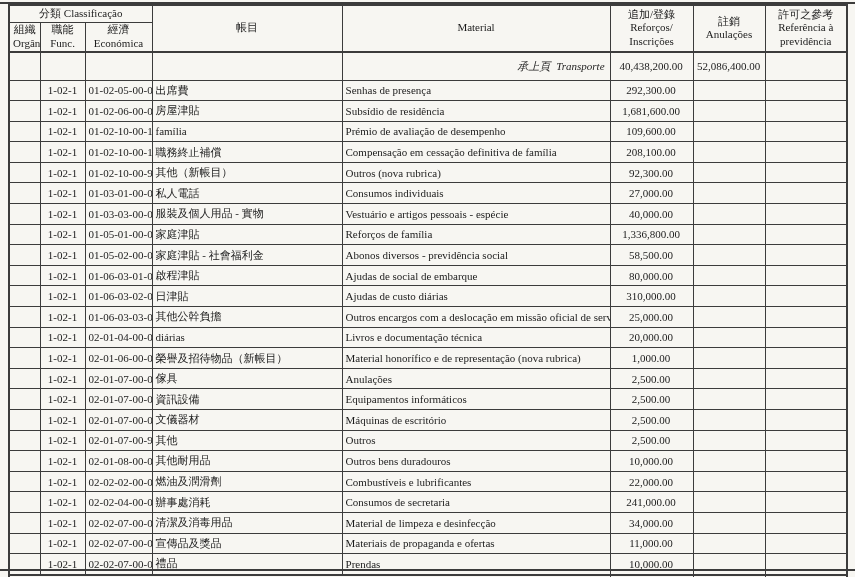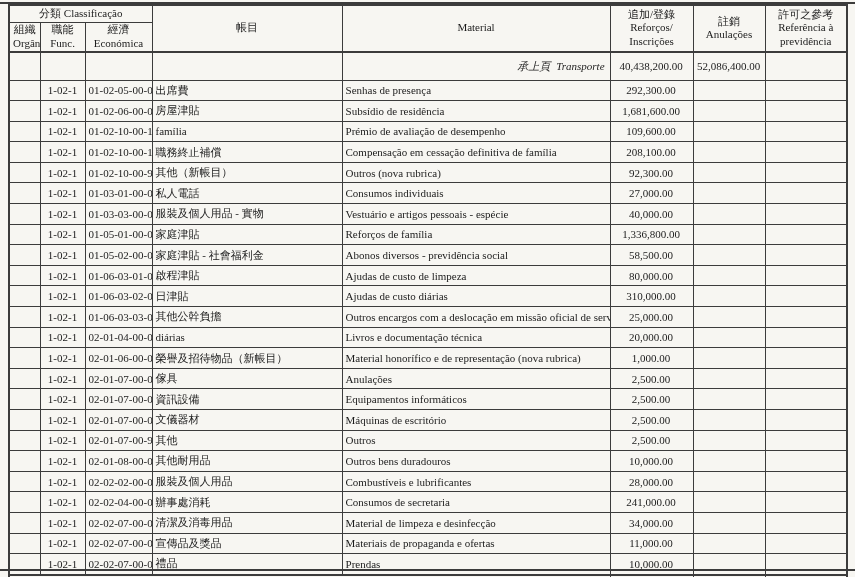--- a/index.html
+++ b/index.html
@@ -206,21 +206,21 @@
         <td class="t-left">Abonos diversos - previdência social</td>
         <td class="amount">58,500.00</td>
         <td class="amount"></td>
         <td class="t-left"></td>
       </tr>
       <tr>
         <td class="t-center"></td>
         <td class="t-center">1-02-1</td>
         <td class="t-center">01-06-03-01-00</td>
         <td class="t-left">啟程津貼</td>
-        <td class="t-left">Ajudas de custo de limpeza</td>
+        <td class="t-left">Ajudas de social de embarque</td>
         <td class="amount">80,000.00</td>
         <td class="amount"></td>
         <td class="t-left"></td>
       </tr>
       <tr>
         <td class="t-center"></td>
         <td class="t-center">1-02-1</td>
         <td class="t-center">01-06-03-02-00</td>
         <td class="t-left">日津貼</td>
         <td class="t-left">Ajudas de custo diárias</td>
@@ -305,23 +305,23 @@
         <td class="t-left">其他耐用品</td>
         <td class="t-left">Outros bens duradouros</td>
         <td class="amount">10,000.00</td>
         <td class="amount"></td>
         <td class="t-left"></td>
       </tr>
       <tr>
         <td class="t-center"></td>
         <td class="t-center">1-02-1</td>
         <td class="t-center">02-02-02-00-00</td>
-        <td class="t-left">服裝及個人用品</td>
+        <td class="t-left">燃油及潤滑劑</td>
         <td class="t-left">Combustíveis e lubrificantes</td>
-        <td class="amount">28,000.00</td>
+        <td class="amount">22,000.00</td>
         <td class="amount"></td>
         <td class="t-left"></td>
       </tr>
       <tr>
         <td class="t-center"></td>
         <td class="t-center">1-02-1</td>
         <td class="t-center">02-02-04-00-00</td>
         <td class="t-left">辦事處消耗</td>
         <td class="t-left">Consumos de secretaria</td>
         <td class="amount">241,000.00</td>

